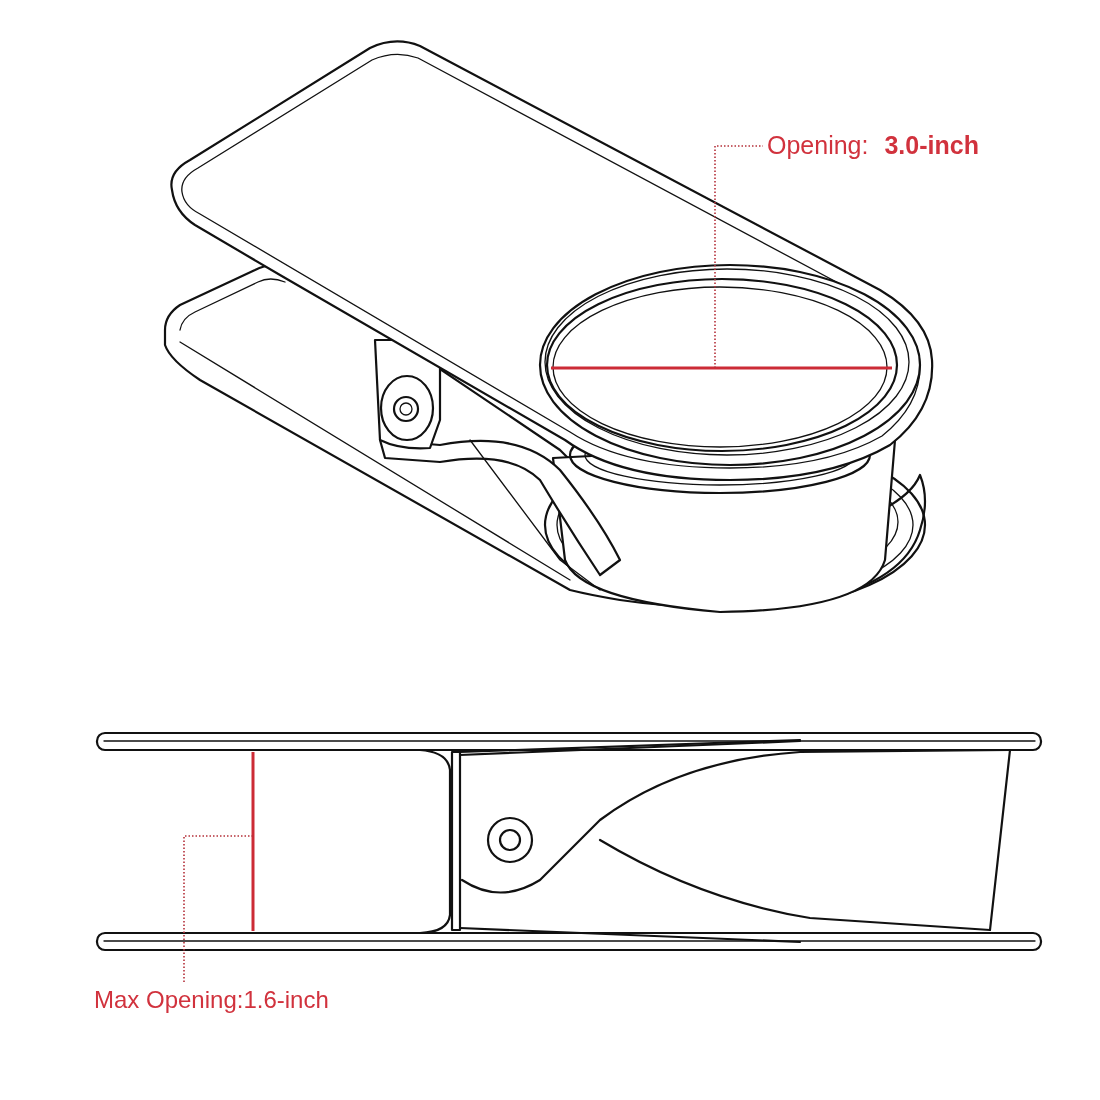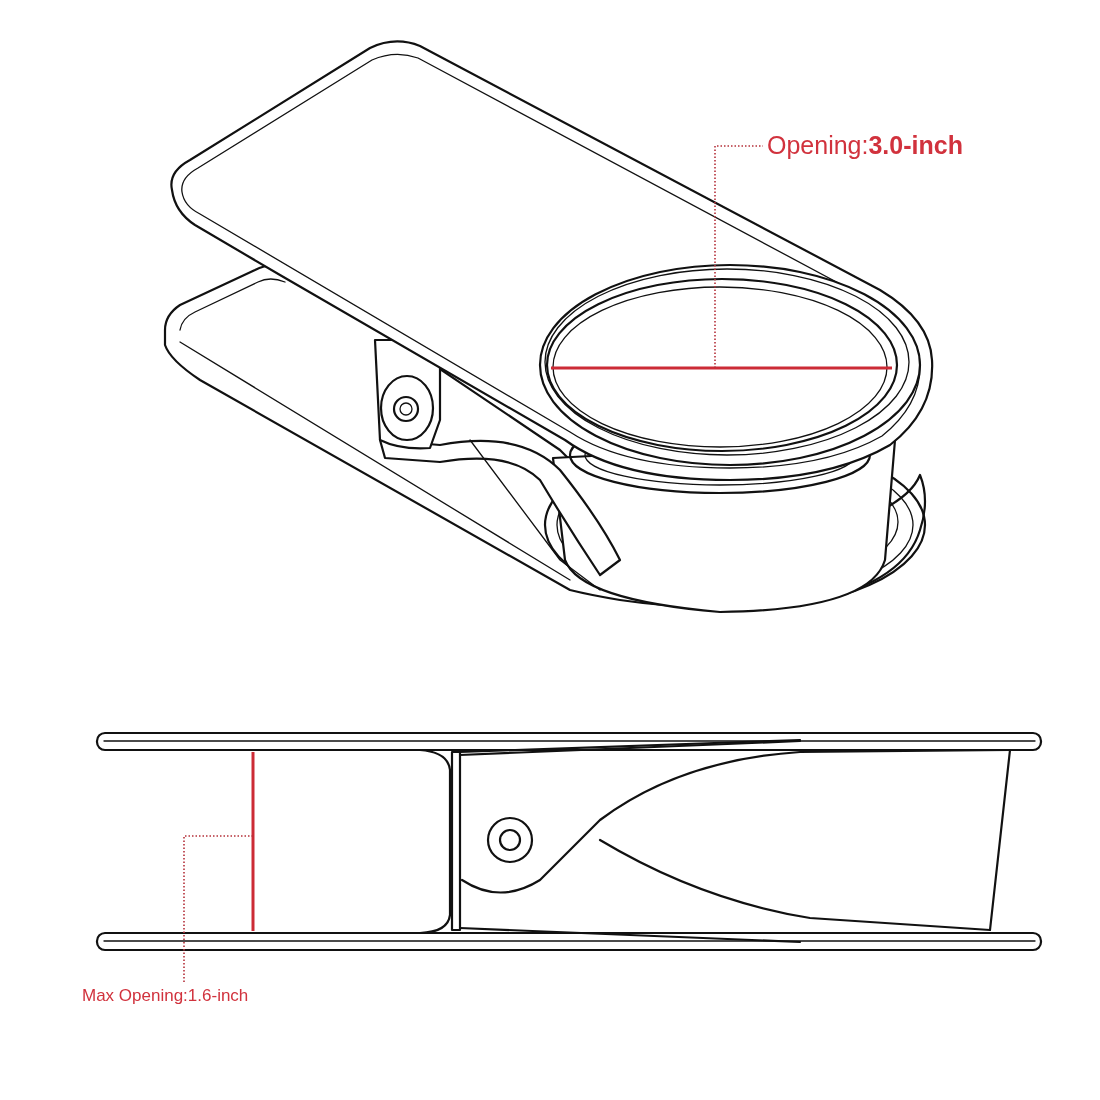--- a/index.html
+++ b/index.html
@@ -5,22 +5,22 @@
     html, body { margin: 0; padding: 0; background: #ffffff; }
     body { width: 1100px; height: 1100px; position: relative; overflow: hidden; font-family: "Liberation Sans", sans-serif; }
     svg.drawing { position: absolute; left: 0; top: 0; width: 1100px; height: 1100px; }
     .ink { fill: none; stroke: #111; stroke-width: 2.2; stroke-linejoin: round; stroke-linecap: round; }
     .ink-thin { fill: none; stroke: #111; stroke-width: 1.3; stroke-linejoin: round; stroke-linecap: round; }
     .fill-w { fill: #fff; }
     .dim { stroke: #cc2b36; stroke-width: 3; fill: none; }
     .leader { stroke: #b5303a; stroke-width: 1.6; stroke-dasharray: 1.5 2; fill: none; }
     .label { position: absolute; color: #d1323d; white-space: nowrap; }
     .label-diam { left: 767px; top: 131px; font-size: 25px; }
-    .label-diam .val { font-weight: bold; }
-    .label-open { left: 82px; top: 986px; font-size: 17px; }
+    .label-diam .val { font-weight: bold; margin-left: 16px; }
+    .label-open { left: 94px; top: 986px; font-size: 24px; }
   </style>
 </head>
 <body>
 
 <svg class="drawing" viewBox="0 0 1100 1100">
 
   <g>
 
     <g>
       <path class="ink fill-w" d="M165,330 Q165,315 180,305 L255,270 Q270,262 290,268 L560,450 L580,470 Q620,520 700,535 Q780,540 860,520 Q910,500 920,475 Q930,500 920,530 Q905,580 820,600 Q720,615 620,600 Q590,595 570,590 L200,380 Q170,360 165,345 Z"></path>

